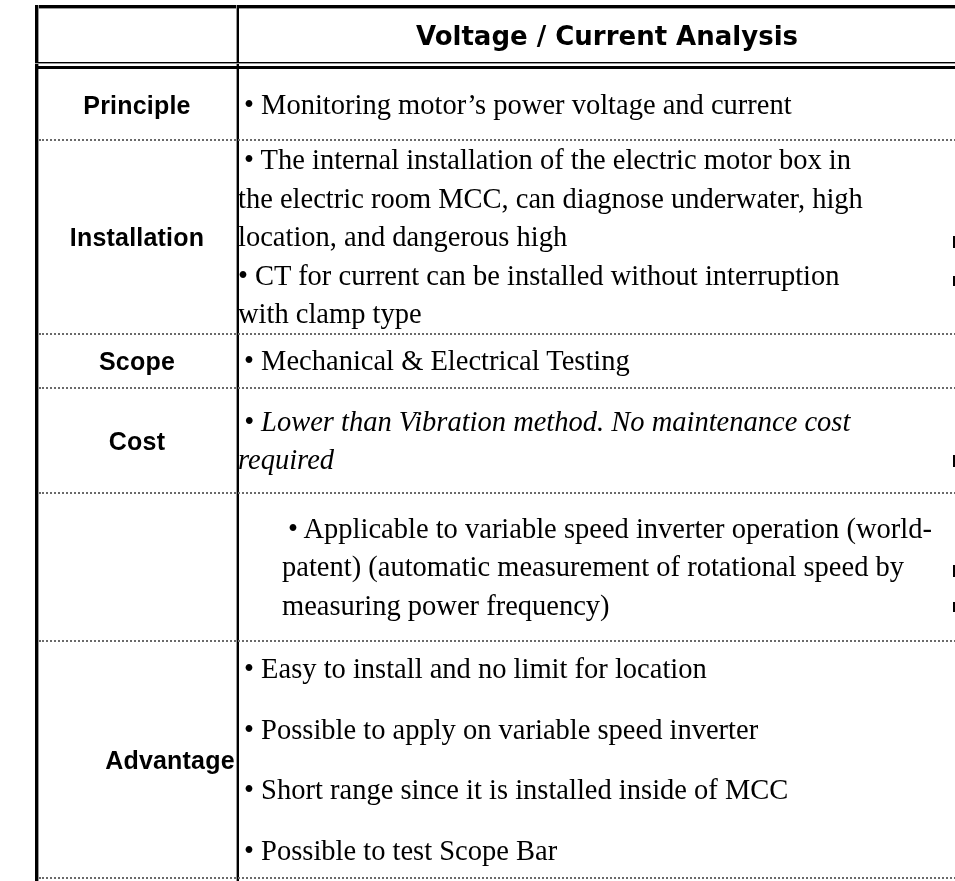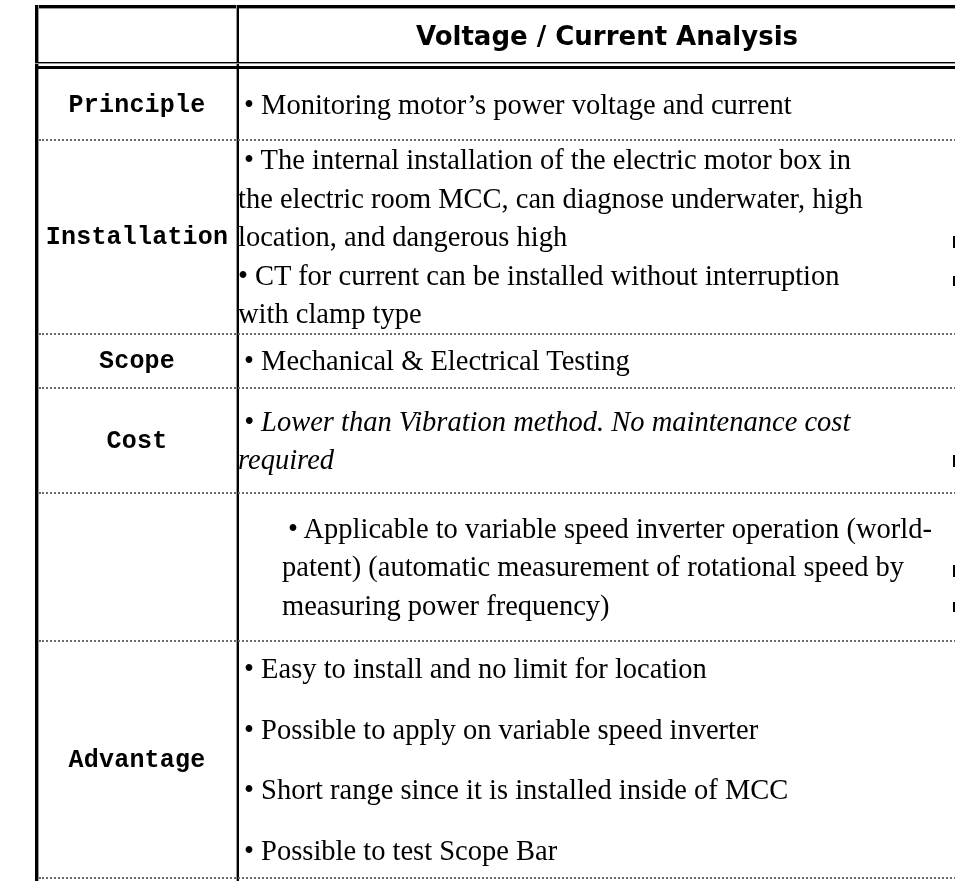--- a/index.html
+++ b/index.html
@@ -55,21 +55,21 @@
     }
 
     .cell-left {
       position: absolute;
       left: 4px;
       width: 196px;
       display: flex;
       align-items: center;
       justify-content: center;
       text-align: center;
-      font-family: Liberation Mono, monospace;
+      font-family: Liberation Sans, sans-serif;
       font-weight: bold;
       font-size: 25px;
       line-height: 35px;
       letter-spacing: 0.2px;
     }
     .cell-right {
       position: absolute;
       left: 203px;
       width: 738px;
       display: flex;
@@ -150,21 +150,21 @@
     <span class="line indent">• Lower than Vibration method. No maintenance cost</span>
     <span class="line">required</span>
   </div>
 
   <div class="cell-right" style="top:490px;height:145px;padding-left:44px;">
     <span class="line indent">• Applicable to variable speed inverter operation (world-</span>
     <span class="line">patent) (automatic measurement of rotational speed by</span>
     <span class="line">measuring power frequency)</span>
   </div>
 
-  <div class="cell-left" style="top:638px;height:234px;">Advantage</div>
+  <div class="cell-left" style="top:638px;height:234px;padding-left:33px;">Advantage</div>
   <div class="cell-right" style="top:638px;height:234px;gap:22px;">
     <span class="line indent">• Easy to install and no limit for location</span>
     <span class="line indent">• Possible to apply on variable speed inverter</span>
     <span class="line indent">• Short range since it is installed inside of MCC</span>
     <span class="line indent">• Possible to test Scope Bar</span>
   </div>
 </div>
 
 <div class="sliver" style="top:236px;height:12px;"></div>
 <div class="sliver" style="top:276px;height:10px;"></div>

